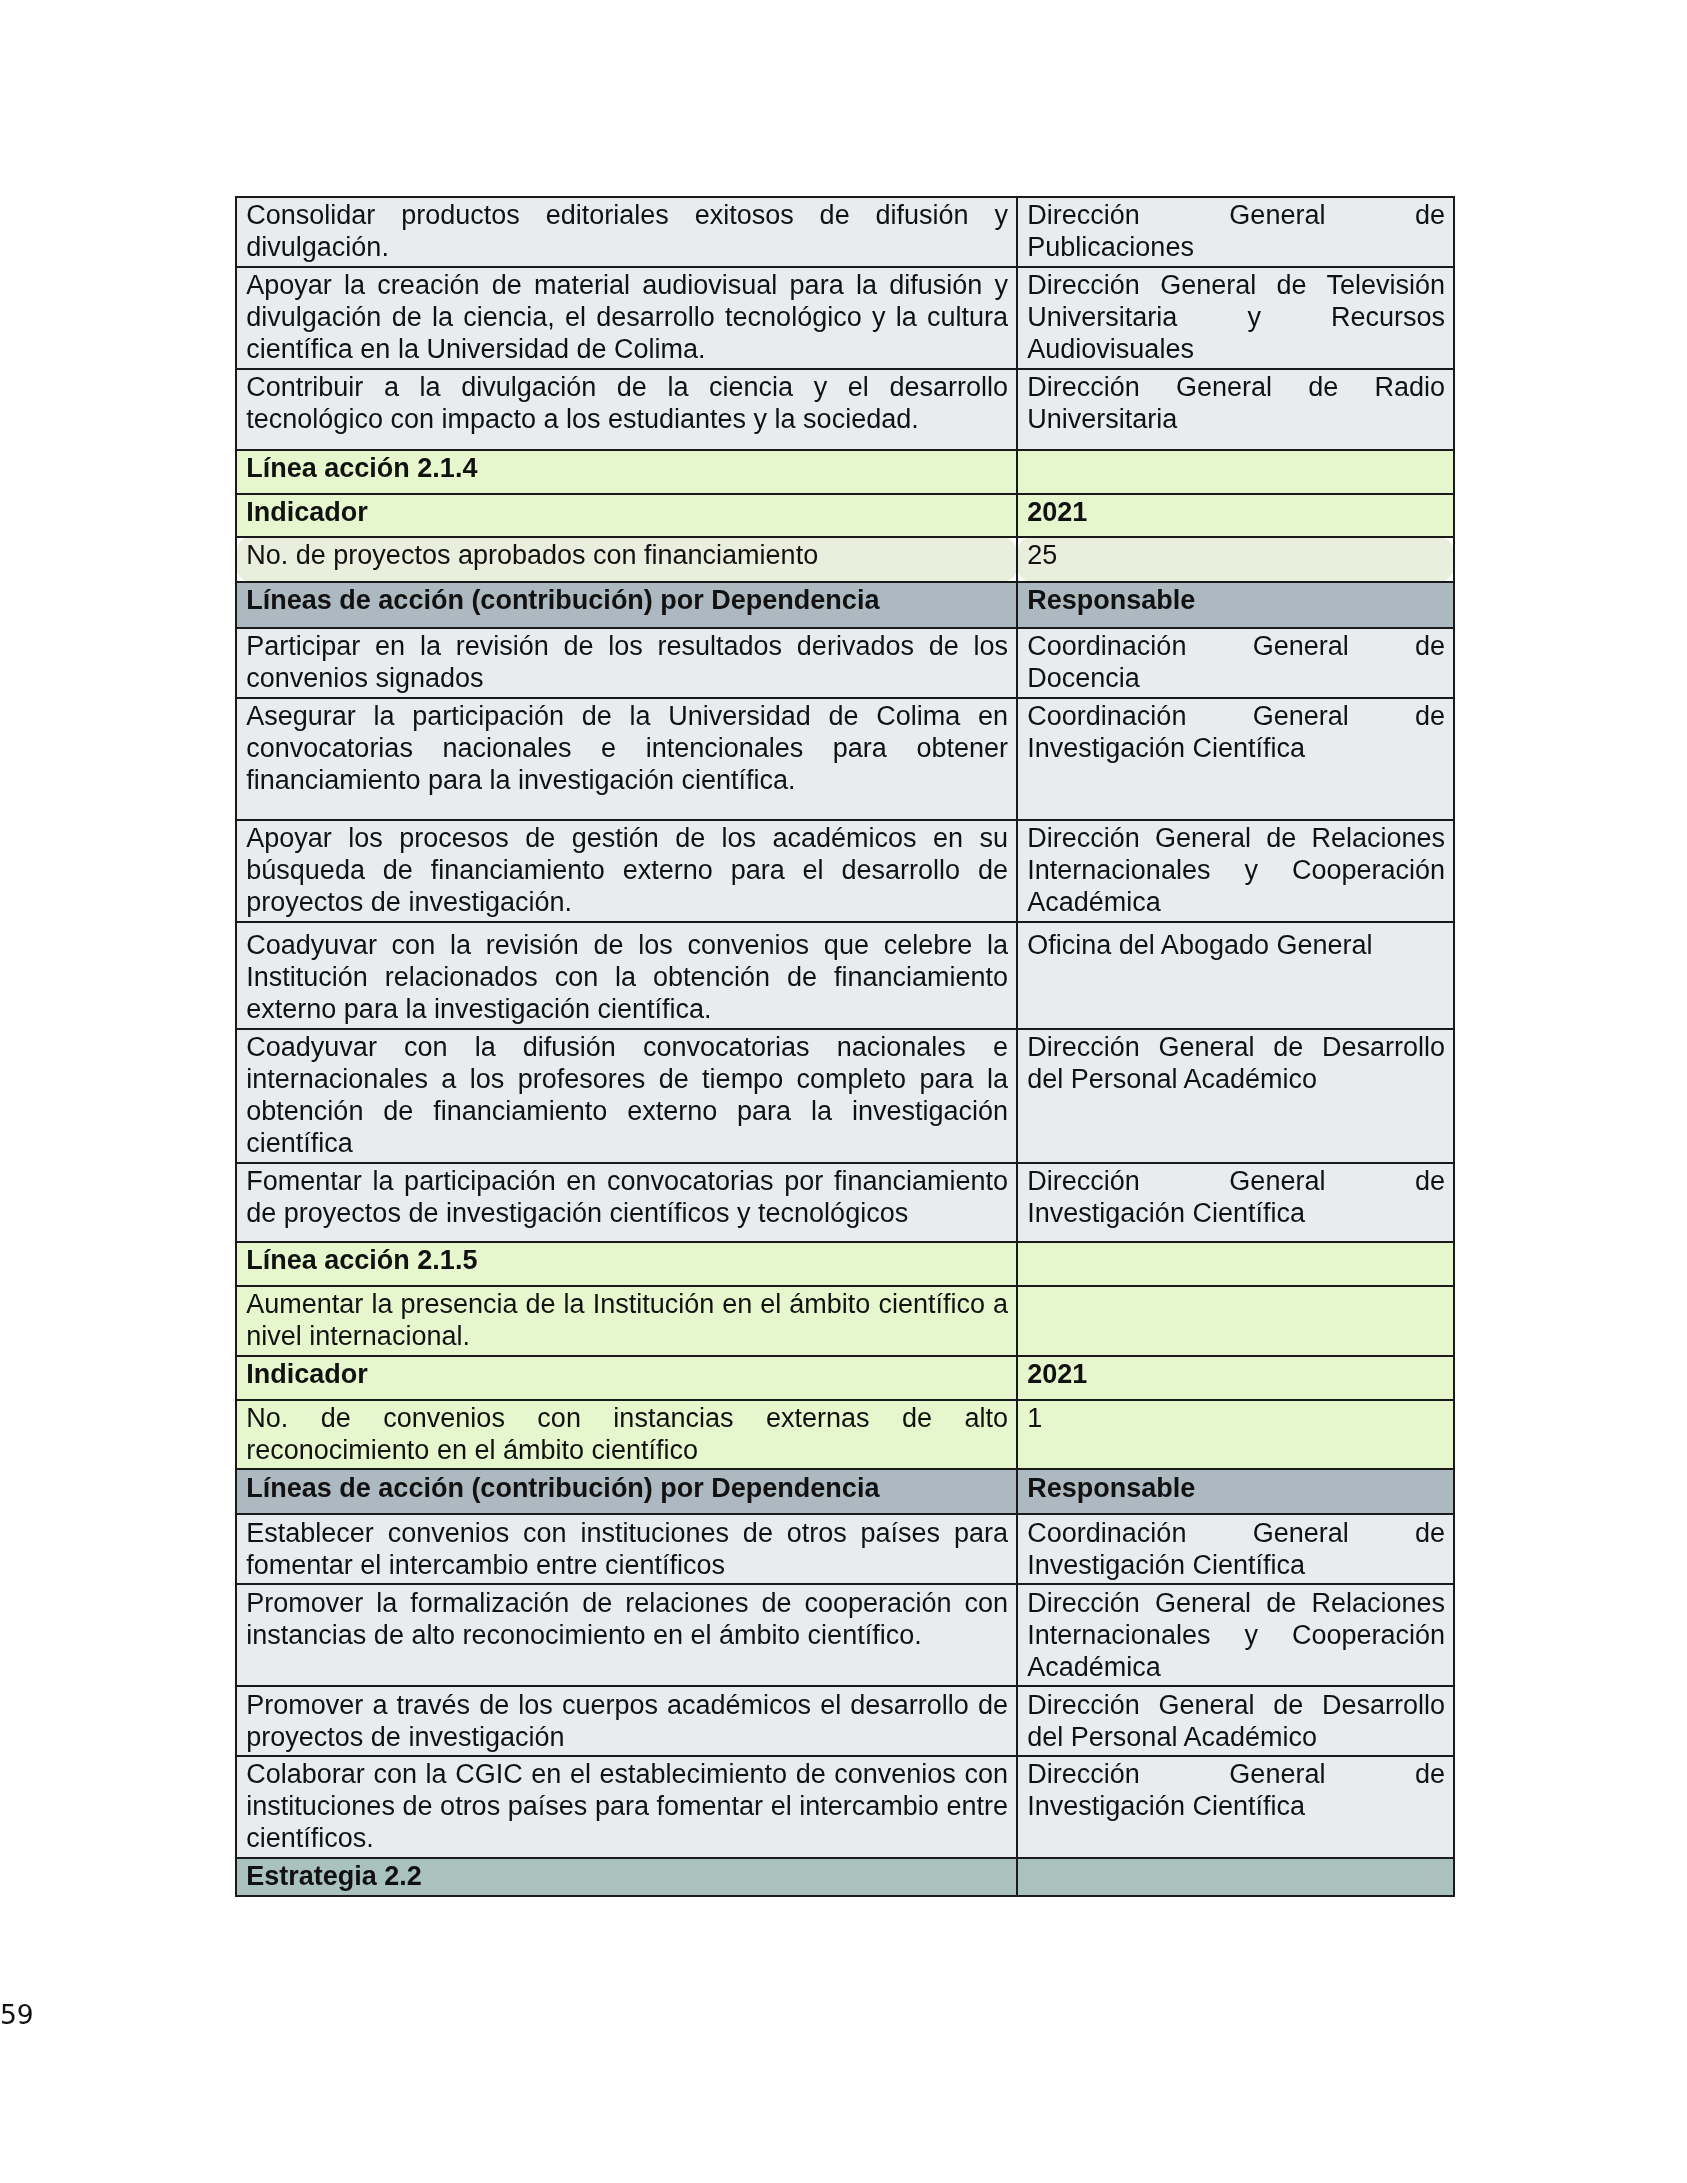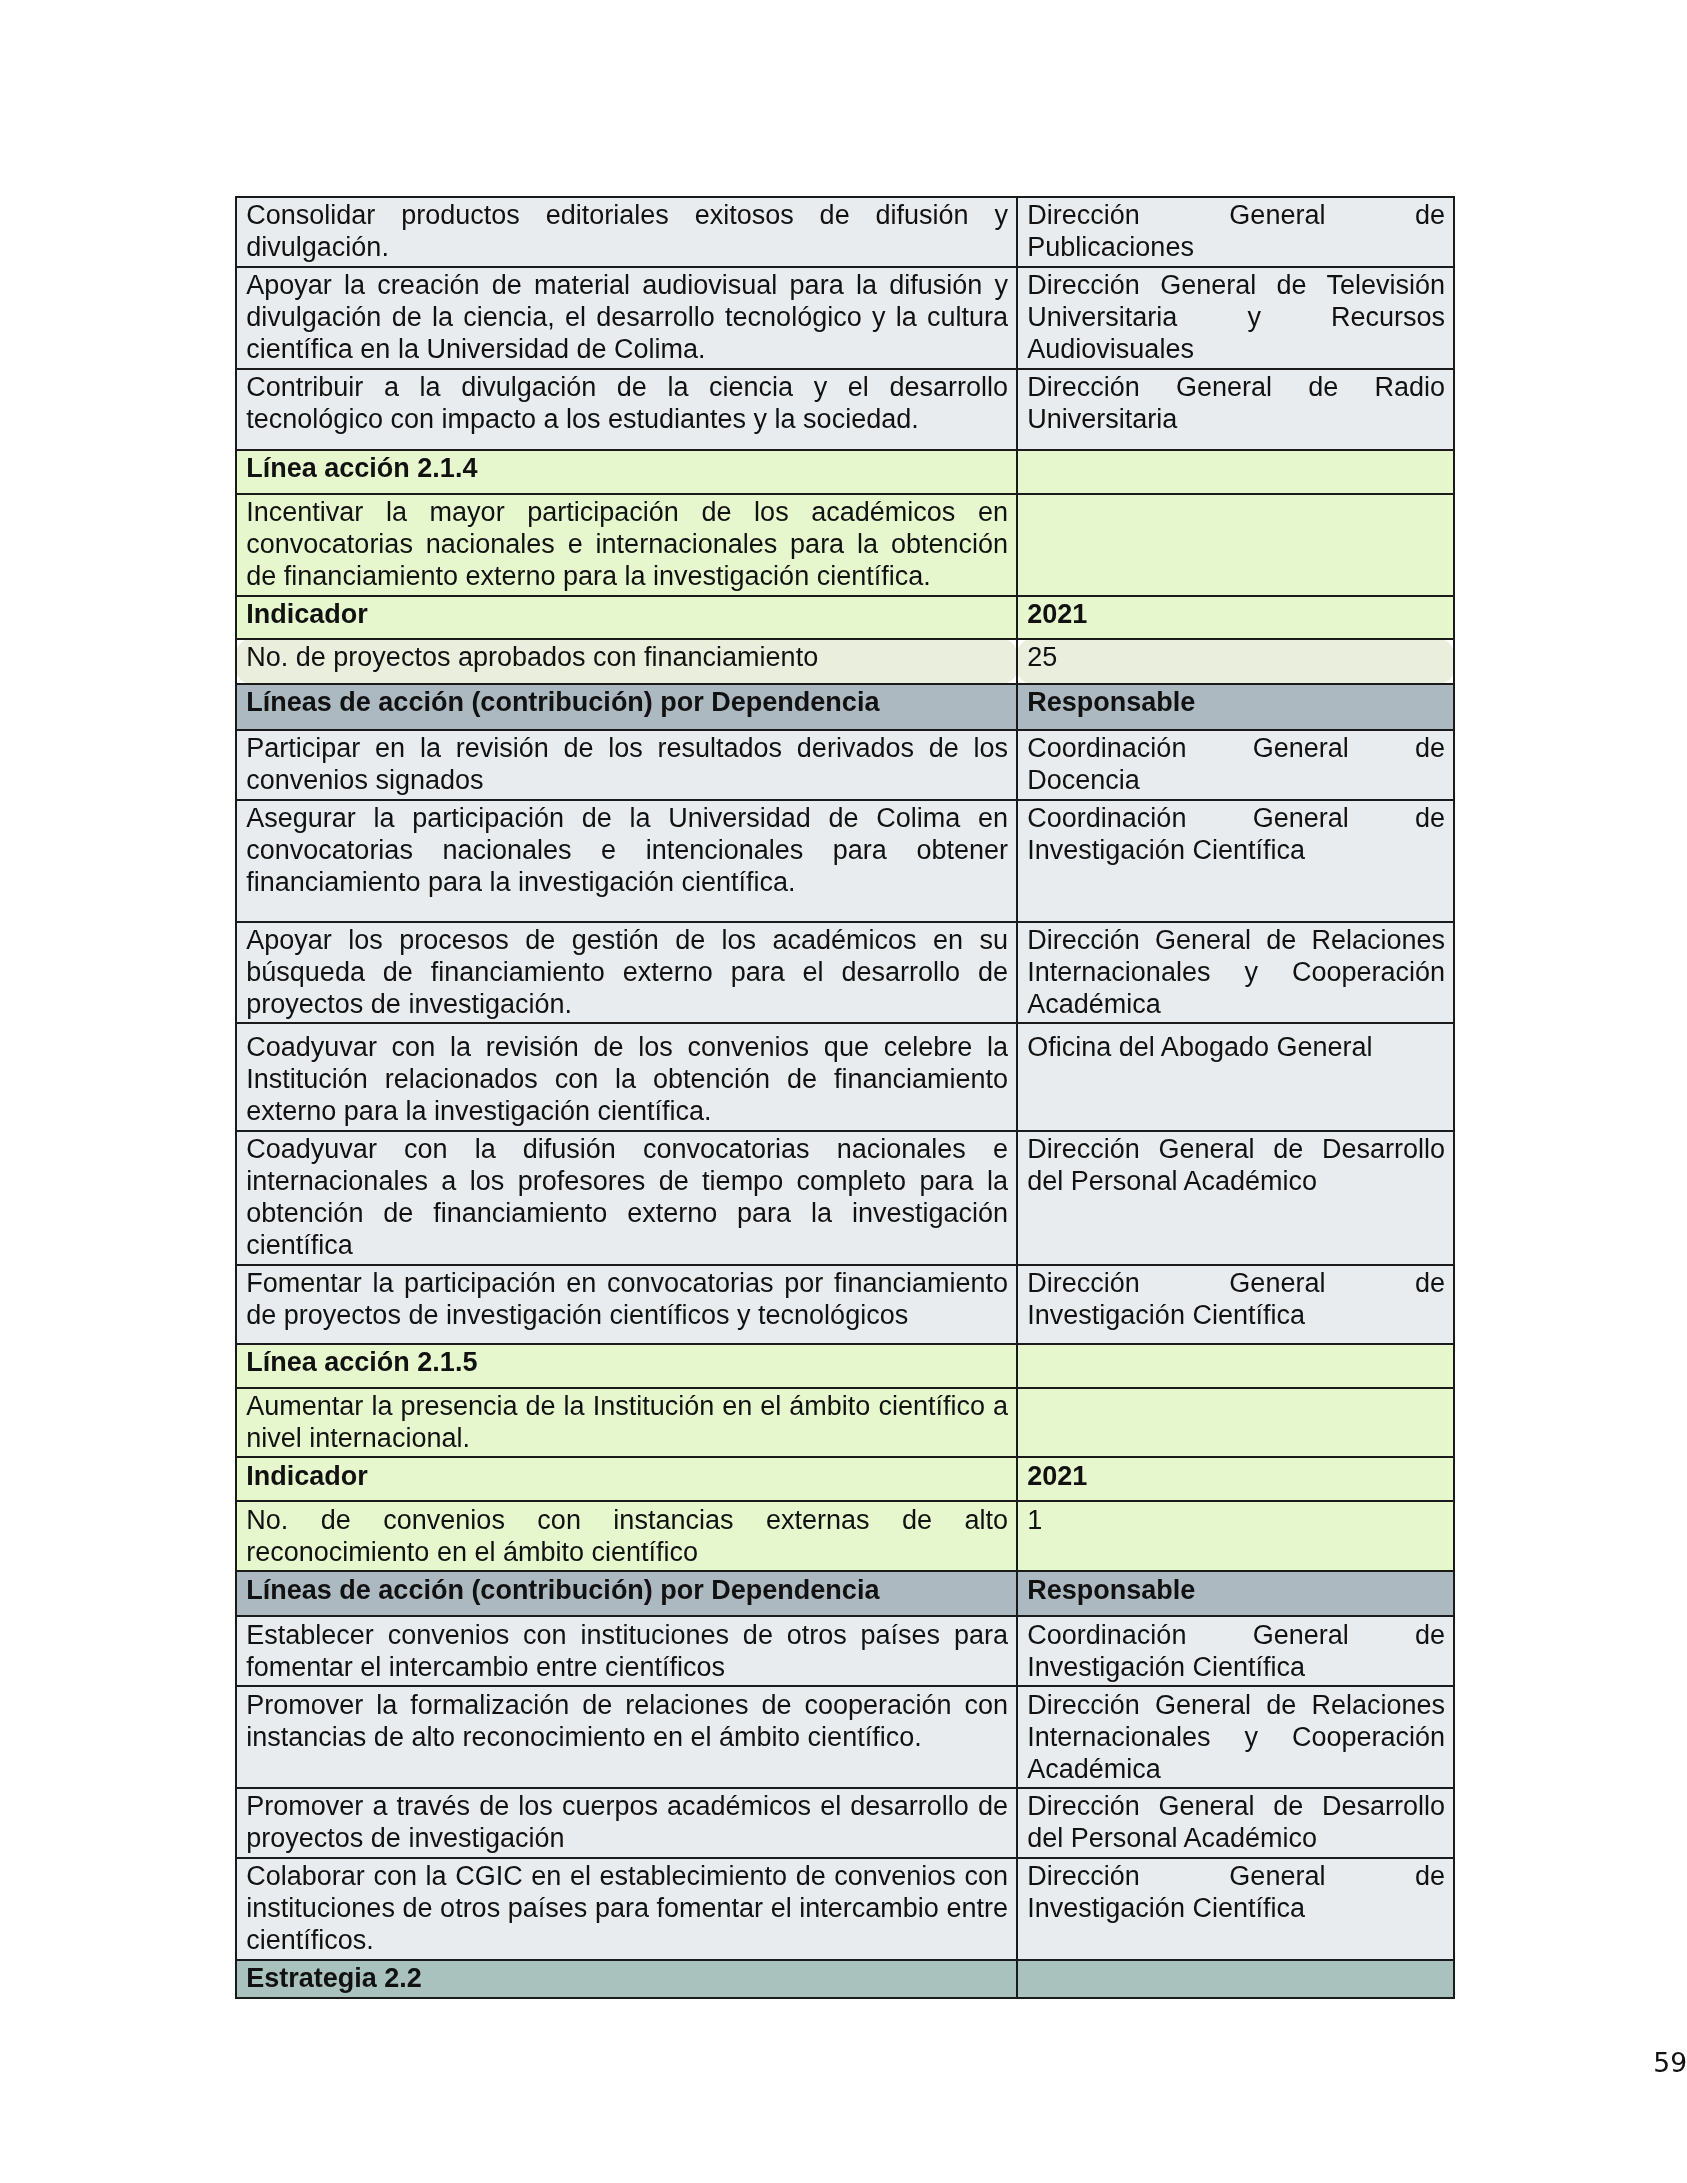--- a/index.html
+++ b/index.html
@@ -17,22 +17,22 @@
     text-align: justify; text-align-last: auto;
   }
   .gray td { background: #e9ecee; }
   .green td { background: #e6f7cd; }
   .pale td { background: #eaeedd; border-radius: 15px; }
   .head td { background: #adb9c0; font-weight: bold; }
   .strat td { background: #a9c2bd; font-weight: bold; }
   .bold { font-weight: bold; }
   .right { text-align: left; }
   .pagenum {
-    position: absolute; left: 0; width: 1687px; top: 1999px; text-align: right;
-    font-family: "DejaVu Sans", sans-serif; font-size: 26.5px; color: #111; margin-top: 48px;
+    position: absolute; left: 0; width: 1687px; top: 1999px; text-align: left;
+    font-family: "DejaVu Sans", sans-serif; font-size: 26.5px; color: #111;
   }
 </style>
 </head>
 <body>
 
 <div class="page">
   <table class="plan">
     <colgroup>
         <col class="c1">
         <col class="c2">
@@ -45,24 +45,20 @@
       <tr class="gray" style="height:98px">
         <td>Apoyar la creación de material audiovisual para la difusión y divulgación de la ciencia, el desarrollo tecnológico y la cultura científica en la Universidad de Colima.</td>
         <td>Dirección General de Televisión Universitaria y Recursos Audiovisuales</td>
       </tr>
       <tr class="gray" style="height:81px">
         <td>Contribuir a la divulgación de la ciencia y el desarrollo tecnológico con impacto a los estudiantes y la sociedad.</td>
         <td>Dirección General de Radio Universitaria</td>
       </tr>
       <tr class="green" style="height:44px">
         <td class="bold">Línea acción 2.1.4</td>
-        <td></td>
-      </tr>
-      <tr class="green" style="height:98px">
-        <td>Incentivar la mayor participación de los académicos en convocatorias nacionales e internacionales para la obtención de financiamiento externo para la investigación científica.</td>
         <td></td>
       </tr>
       <tr class="green" style="height:43px">
         <td class="bold">Indicador</td>
         <td class="bold right">2021</td>
       </tr>
       <tr class="pale" style="height:45px">
         <td>No. de proyectos aprobados con financiamiento</td>
         <td class="right">25</td>
       </tr>

